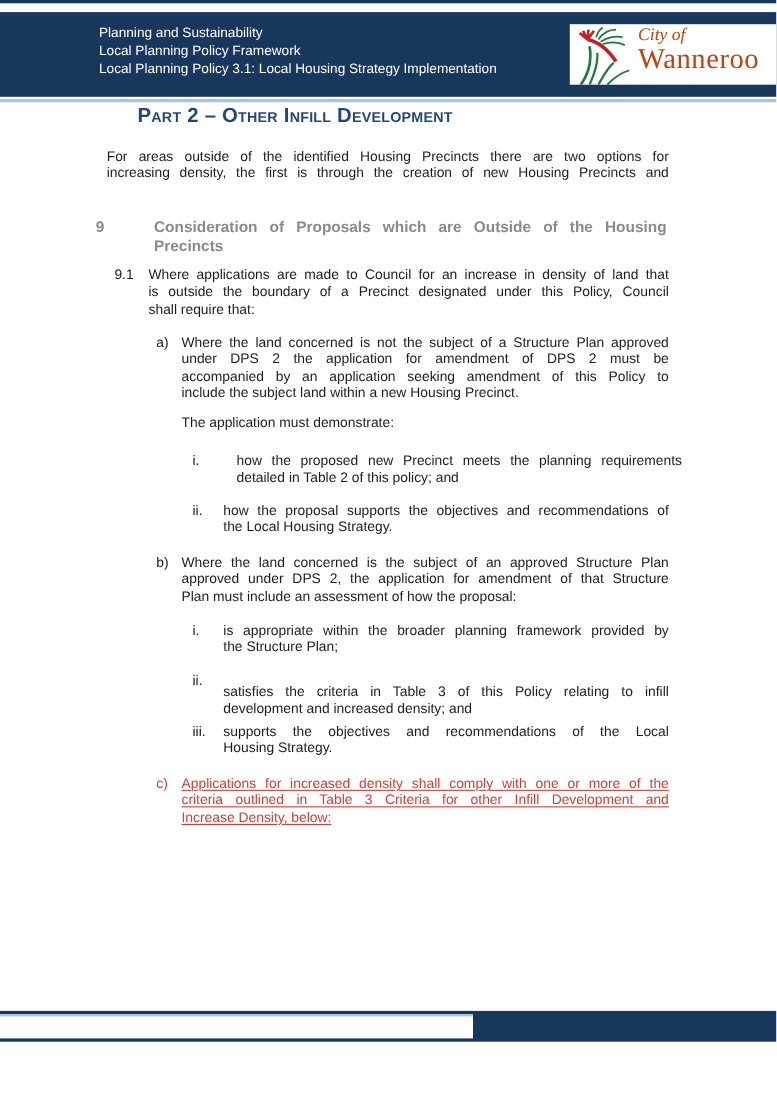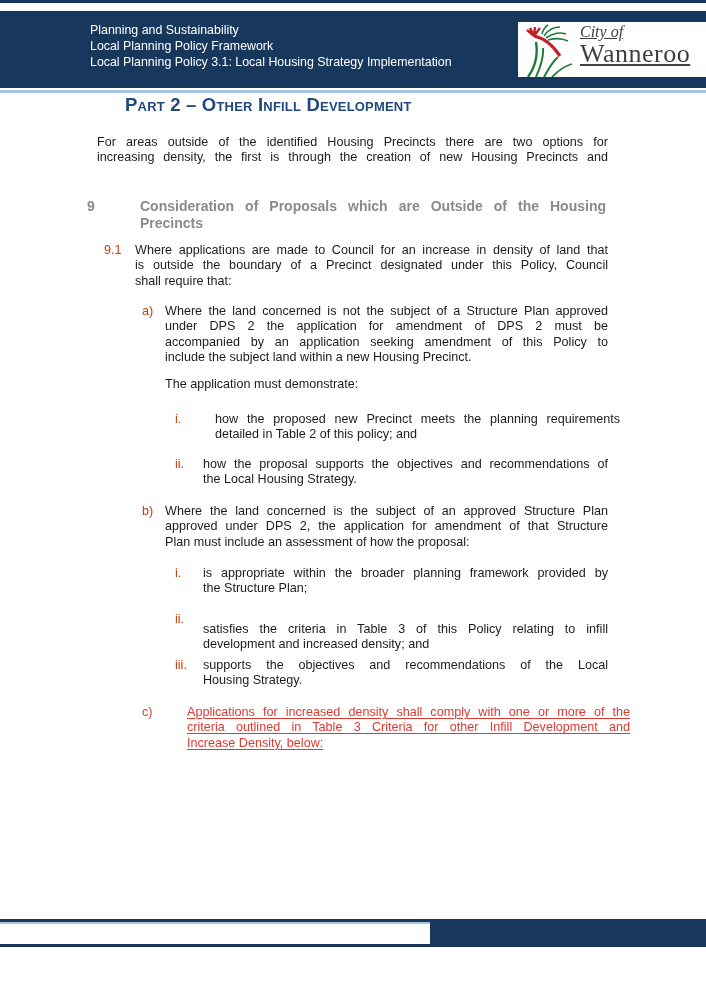--- a/index.html
+++ b/index.html
@@ -6,35 +6,35 @@
   .page{
     position:relative;width:706px;height:1005px;overflow:hidden;background:#ffffff;
     font-family:"Liberation Sans",sans-serif;color:#1c1c1c;
   }
   .top-rule{position:absolute;left:0;top:0;width:706px;height:3px;background:#17375d;}
   .header-band{position:absolute;left:0;top:11px;width:706px;height:77px;background:#17375d;}
   .header-lines{position:absolute;left:90px;top:11px;}
   .header-line{color:#ffffff;font-size:12.4px;line-height:16px;white-space:nowrap;}
   .header-accent{position:absolute;left:0;top:90px;width:706px;height:3px;background:#a9c2de;}
   .logo-box{position:absolute;left:518px;top:11px;width:188px;height:55px;background:#ffffff;overflow:hidden;}
-  .logo-text{position:absolute;left:62px;top:1px;color:#404040;font-family:"Liberation Serif",serif;text-decoration:underline;}
+  .logo-text{position:absolute;left:62px;top:1px;color:#c2410c;font-family:"Liberation Serif",serif;}
   .logo-cityof{font-style:italic;font-size:16px;line-height:18px;}
   .logo-name{font-size:26px;line-height:26px;letter-spacing:0.5px;white-space:nowrap;}
   .logo-art{position:absolute;left:4px;top:2px;}
 
   .doc-title{
     position:absolute;left:125px;top:94px;margin:0;
     color:#1f497d;font-size:18.5px;font-weight:bold;letter-spacing:0.2px;
     font-variant:small-caps;white-space:nowrap;text-align:right;
   }
   .body-text{font-size:12.6px;line-height:15.3px;color:#1c1c1c;}
   .jline{text-align:justify;text-align-last:justify;}
   .jline.last{text-align-last:left;}
   .abs{position:absolute;}
-  .marker{position:absolute;font-size:12.6px;line-height:15.3px;color:#c2410c;}
+  .marker{position:absolute;font-size:12.6px;line-height:15.3px;color:#0f172a;}
   .sec-heading{color:#8a8a8a;font-weight:bold;font-size:14px;line-height:16.5px;}
   .sec-num{color:#8a8a8a;font-weight:bold;font-size:14px;line-height:16.5px;}
   .red{color:#dd3a30;}
   .red-underline .jline{text-decoration:underline;text-underline-offset:2px;text-decoration-thickness:1px;}
 
   .footer{position:absolute;left:0;top:919px;width:706px;height:28px;}
   .footer-left{
     position:absolute;left:0;top:0;width:430px;height:28px;box-sizing:border-box;
     background:#ffffff;border-top:3px solid #17375d;border-bottom:3px solid #17375d;
   }
@@ -138,21 +138,21 @@
       <div class="jline last">development and increased density; and</div>
     </div>
 
   <div class="marker" style="left:175px;top:658px;">iii.</div>
   <div class="abs body-text" style="left:203px;top:658px;width:405px;">
       <div class="jline">supports the objectives and recommendations of the Local</div>
       <div class="jline last">Housing Strategy.</div>
     </div>
 
   <div class="marker red" style="left:142px;top:705px;">c)</div>
-  <div class="abs body-text red red-underline" style="left:165px;top:705px;width:443px;margin-left:22px;">
+  <div class="abs body-text red red-underline" style="left:165px;top:705px;width:443px;">
       <div class="jline">Applications for increased density shall comply with one or more of the</div>
       <div class="jline">criteria outlined in Table 3 Criteria for other Infill Development and</div>
       <div class="jline last">Increase Density, below:</div>
     </div>
 
   <div class="footer">
     <div class="footer-left">
       <div class="footer-left-accent"></div>
     </div>
     <div class="footer-right"></div>

